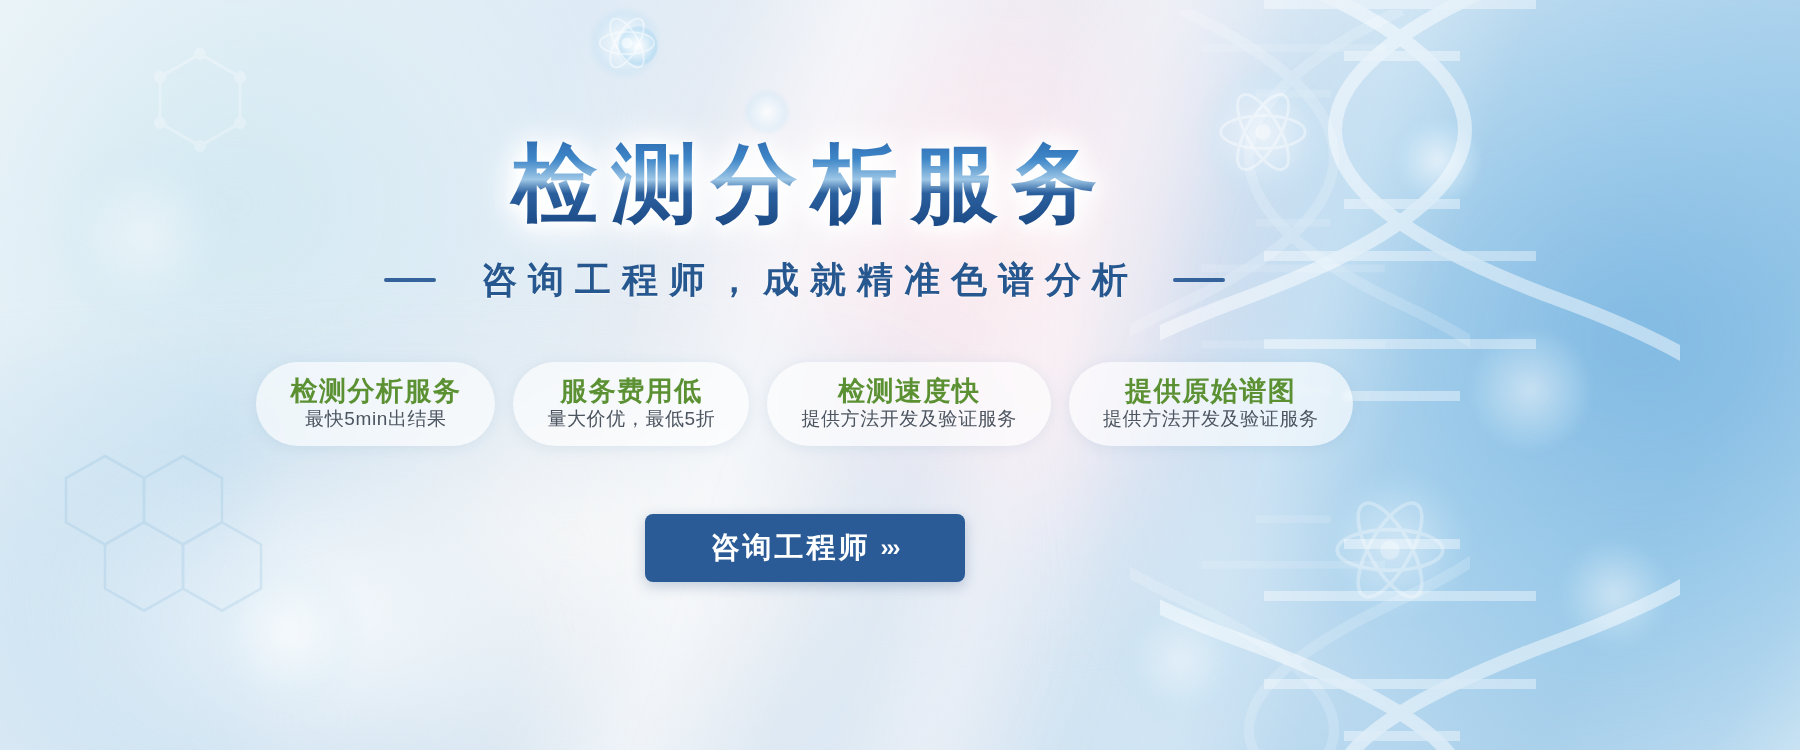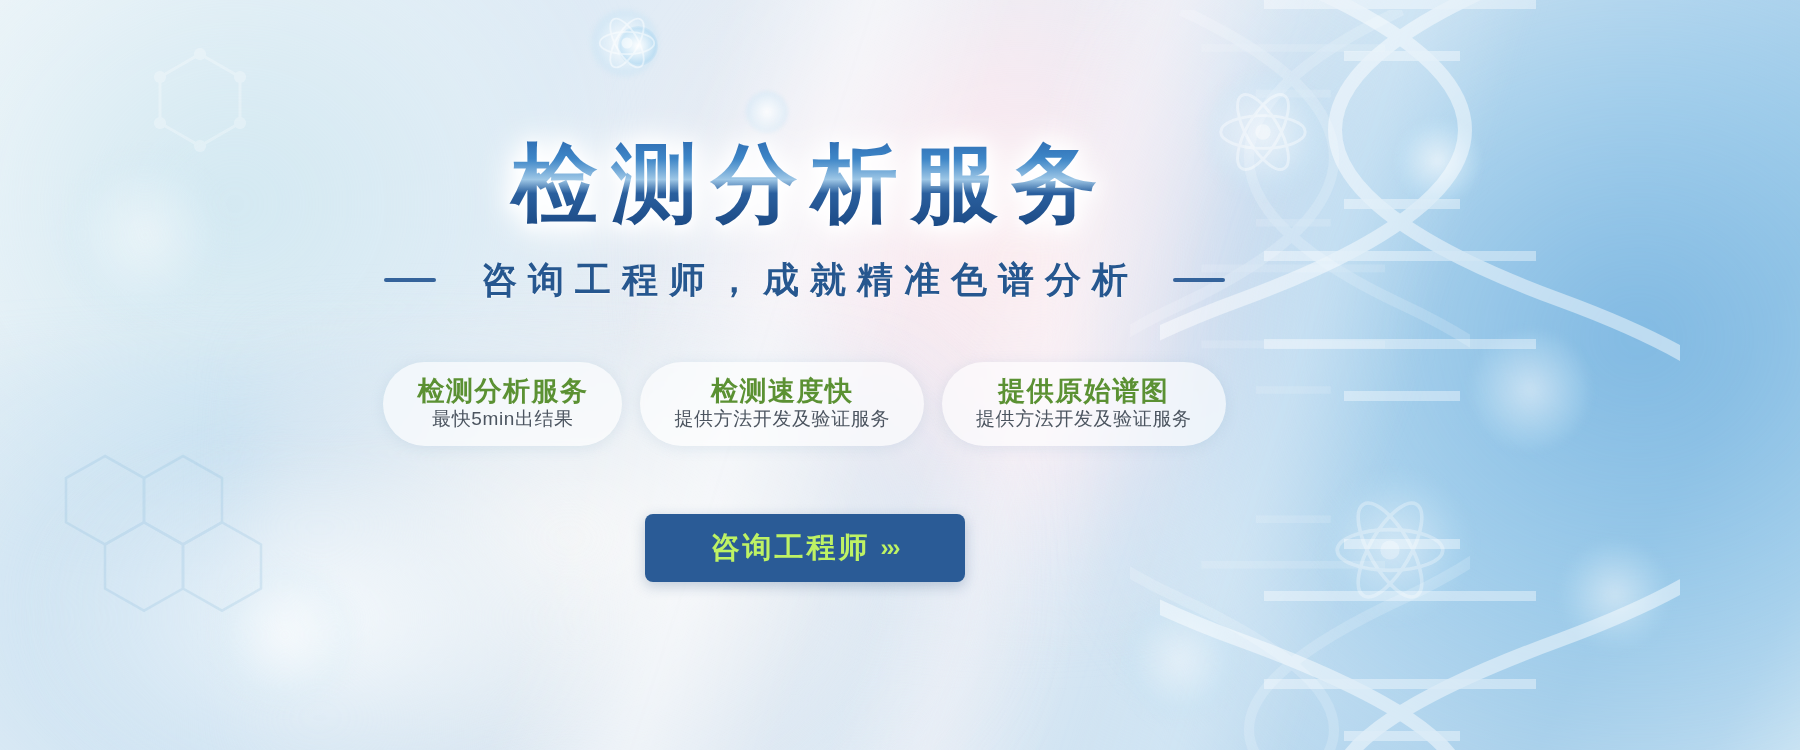--- a/index.html
+++ b/index.html
@@ -166,21 +166,21 @@
   .pill-sub{
     font-size:19px;color:#4c5560;letter-spacing:.6px;line-height:1.35;
     margin-top:0;white-space:nowrap;
   }
 
   .cta-wrap{position:absolute;left:0;right:0;top:514px;text-align:center;}
   .cta{
     display:inline-flex;align-items:center;justify-content:center;gap:10px;
     width:320px;height:68px;border-radius:8px;
     background:#2a5b96;
-    color:#bef264;font-size:29px;font-weight:bold;letter-spacing:3px;
+    color:#ffffff;font-size:29px;font-weight:bold;letter-spacing:3px;
     border:none;cursor:pointer;
     box-shadow:0 4px 14px rgba(30,70,120,.25);
     font-family:"Liberation Sans","DejaVu Sans",sans-serif;
   }
   .cta-arrows{font-size:24px;letter-spacing:-2px;font-weight:bold;}
 </style>
 </head>
 <body>
 
 <div id="banner">
@@ -292,20 +292,24 @@
       <span class="subtitle">咨询工程师，成就精准色谱分析</span>
       <span class="sub-dash"></span>
     </div>
 
     <div class="pills">
       <div class="pill">
         <div class="pill-title">检测分析服务</div>
         <div class="pill-sub">最快5min出结果</div>
       </div>
       <div class="pill">
+        <div class="pill-title">服务费用低</div>
+        <div class="pill-sub">量大价优，最低5折</div>
+      </div>
+      <div class="pill">
         <div class="pill-title">检测速度快</div>
         <div class="pill-sub">提供方法开发及验证服务</div>
       </div>
       <div class="pill">
         <div class="pill-title">提供原始谱图</div>
         <div class="pill-sub">提供方法开发及验证服务</div>
       </div>
     </div>
 
     <div class="cta-wrap">

